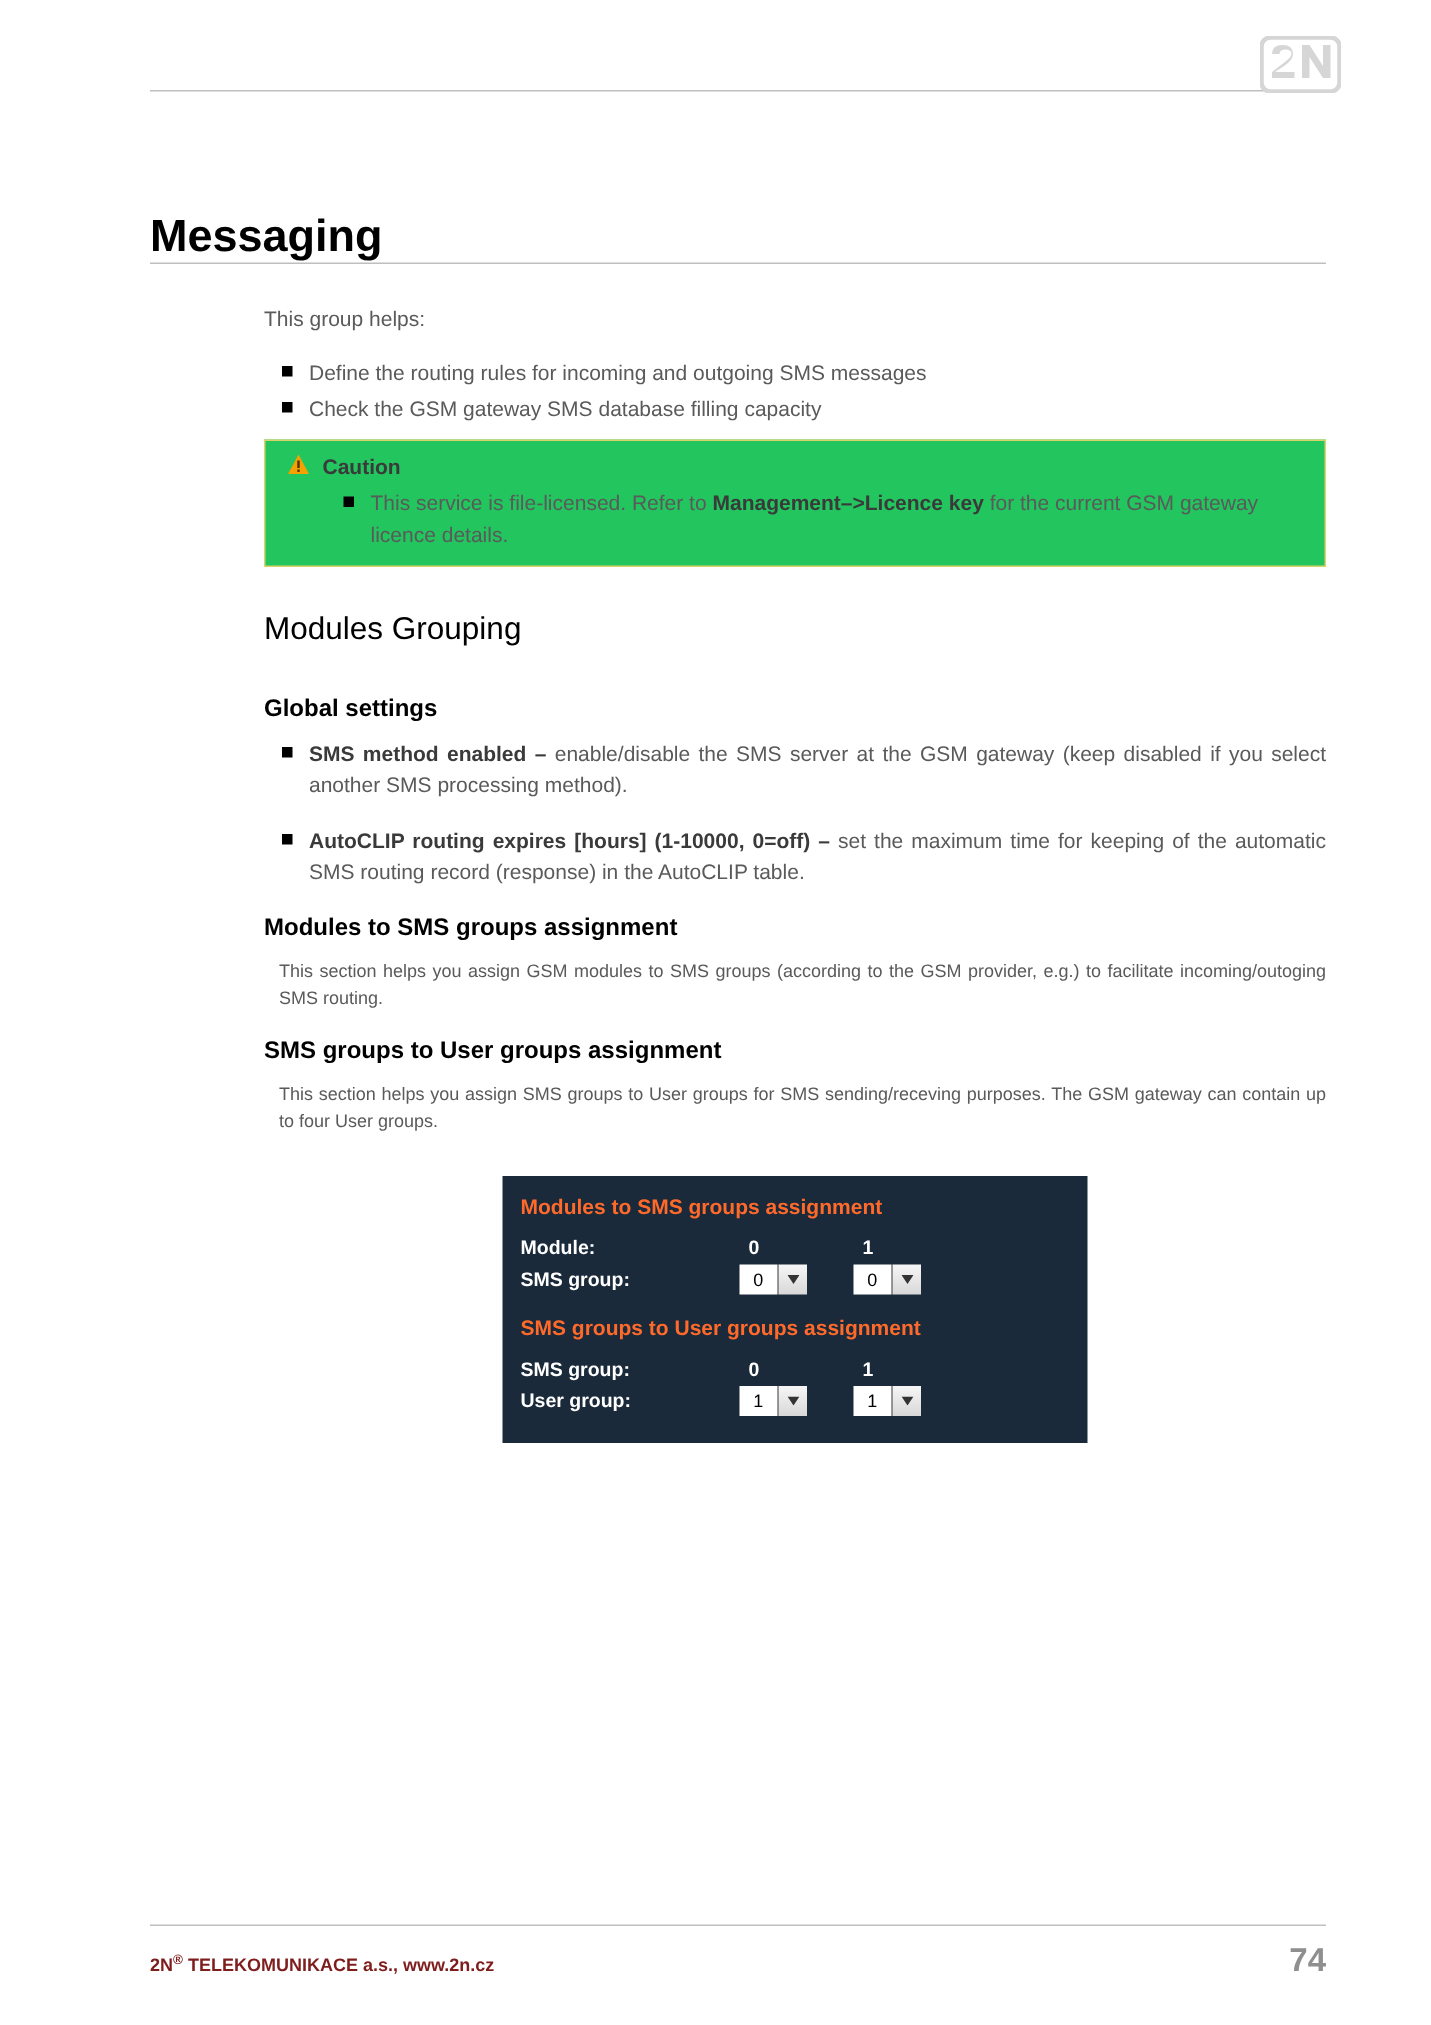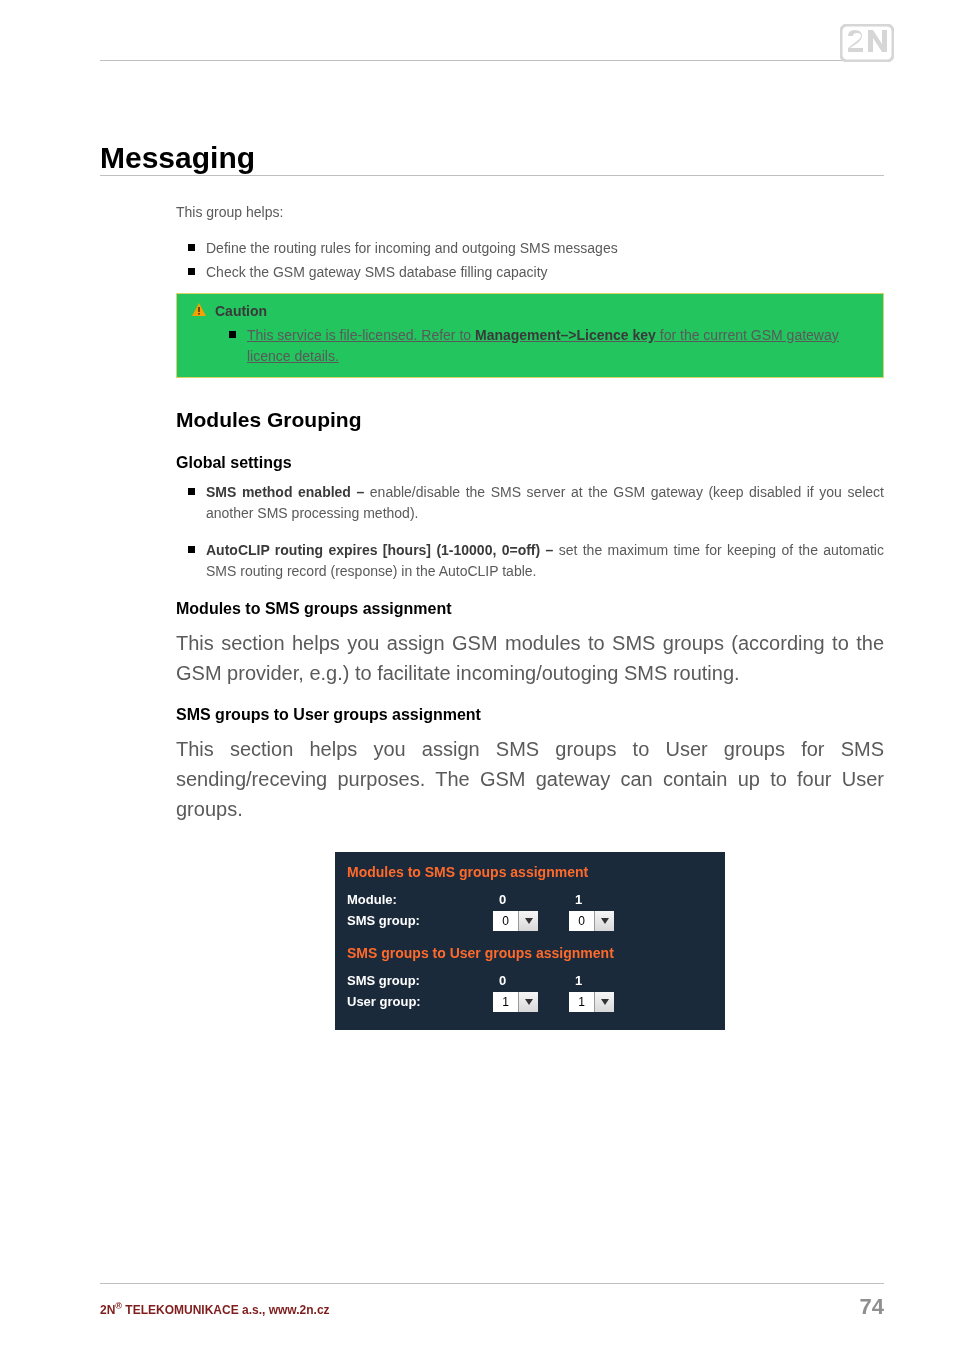--- a/index.html
+++ b/index.html
@@ -83,52 +83,52 @@
   .callout ul {
     list-style: none;
     padding-left: 56px;
     margin-top: 4px;
     font-size: 14px;
     color: #5a5a5a;
   }
   .callout ul > li {
     position: relative;
     line-height: 1.5;
-    text-decoration: underline;
   }
   .callout ul > li::before {
     content: "";
     position: absolute;
     left: -18px;
     top: 6px;
     width: 7px;
     height: 7px;
     background: #000;
   }
   h2 {
     font-family: Arial, Helvetica, sans-serif;
-    font-weight: 700;
+    font-weight: 400;
     font-size: 21px;
     color: #000;
     margin-top: 30px;
-    margin-bottom: 22px;
+    margin-bottom: 32px;
   }
   h3 {
     font-family: Arial, Helvetica, sans-serif;
     font-weight: 700;
     font-size: 16px;
     color: #000;
     margin-top: 18px;
     margin-bottom: 10px;
   }
   .para {
-    font-size: 20px;
+    font-size: 12px;
     line-height: 1.5;
     text-align: justify;
     margin-bottom: 6px;
+    margin-left: 10px;
   }
   ul.sq {
     list-style: none;
     padding-left: 30px;
     font-size: 14px;
   }
   ul.sq > li {
     position: relative;
     margin-bottom: 16px;
     line-height: 1.5;

